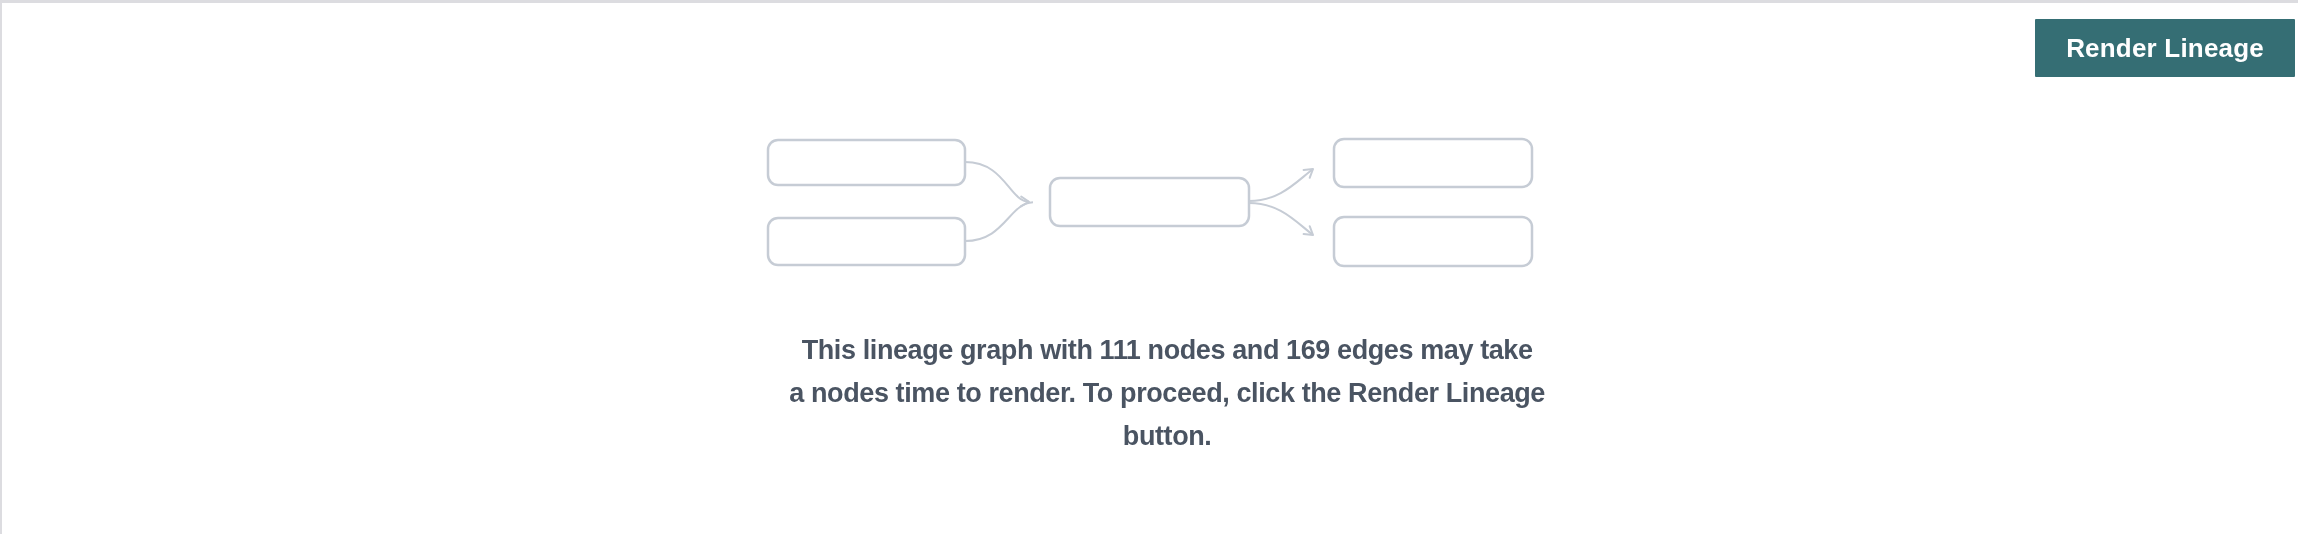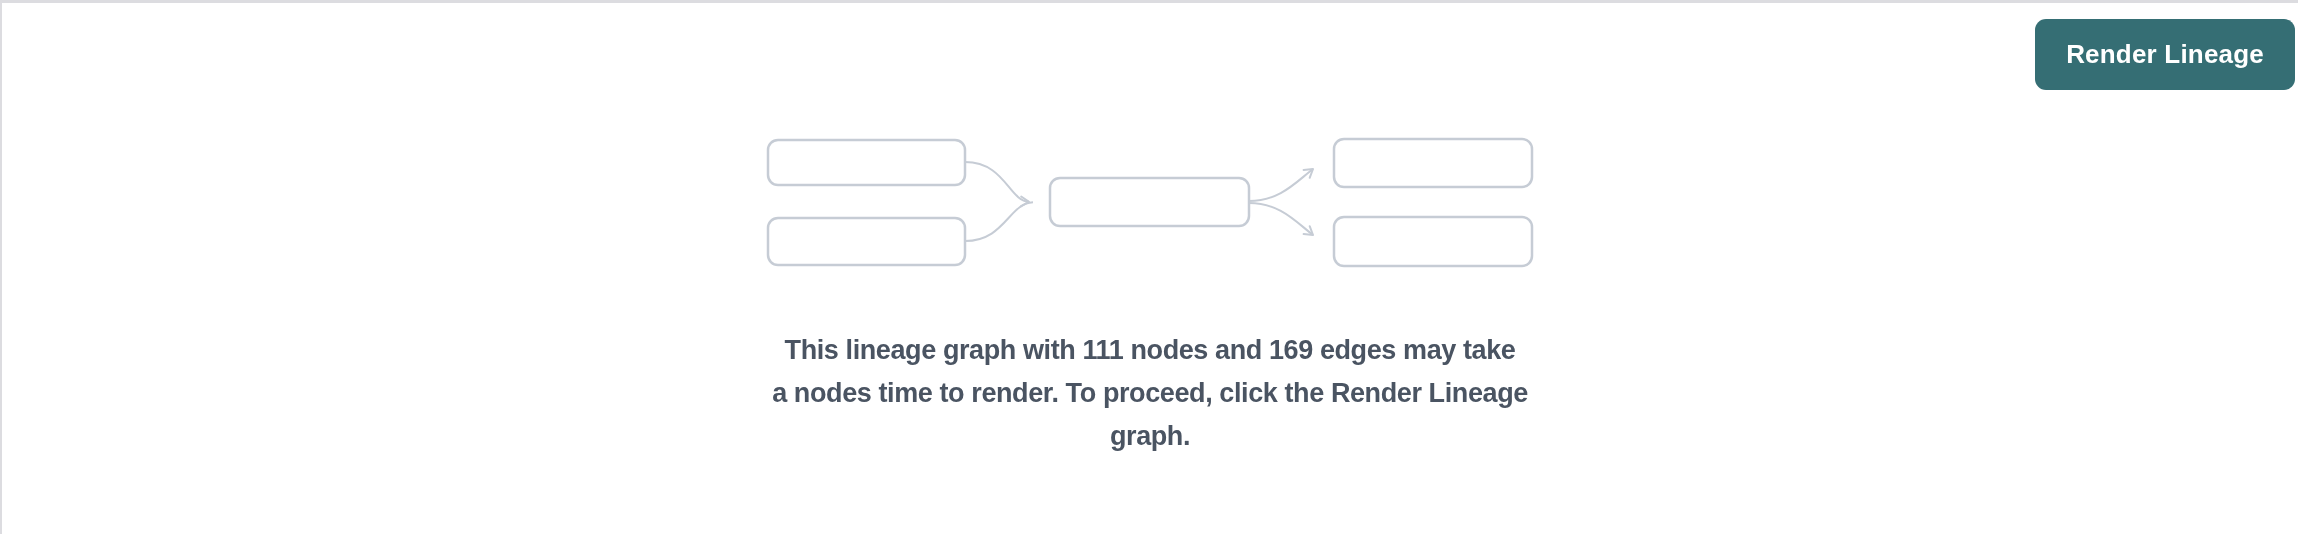--- a/index.html
+++ b/index.html
@@ -13,39 +13,39 @@
   .panel {
     position: absolute;
     top: 0; left: 0; bottom: 0; right: 10px;
     background: #ffffff;
     border-top: 3px solid #dcdce0;
     border-left: 2px solid #dcdce0;
   }
   .render-btn {
     position: absolute;
     top: 16px; right: 3px;
-    height: 71px;
+    height: 58px;
     padding: 0 31px;
     background: #356e74;
     color: #ffffff;
     border: none;
-    border-radius: 11px;
+    border-radius: 1px;
     font-family: inherit;
     font-size: 26px;
     font-weight: 700;
     letter-spacing: 0.2px;
     cursor: pointer;
   }
   .empty-state {
     position: absolute;
     top: 0; left: 50%;
     transform: translateX(-50%);
     display: flex;
     flex-direction: column;
-    align-items: center;
+    align-items: flex-end;
   }
   .diagram {
     display: block;
     margin-top: 126px;
   }
   .message {
     margin-top: 60px;
     text-align: center;
     font-size: 27px;
     font-weight: 700;
@@ -81,17 +81,17 @@
         <path d="M210 33 C250 33 254 72 274 72.8" marker-end="url(#arw)"></path>
         <path d="M210 112 C250 112 254 74 278 73.2"></path>
         <path d="M494 72 C525 72 541 53 558 40" marker-end="url(#arw)"></path>
         <path d="M494 74 C525 74 541 93 558 106" marker-end="url(#arw)"></path>
       </g>
     </svg>
 
     <div class="message">
       <div>This lineage graph with 111 nodes and 169 edges may take</div>
       <div>a nodes time to render. To proceed, click the Render Lineage</div>
-      <div>graph.</div>
+      <div>button.</div>
     </div>
 
   </div>
 </div>
 
 </body></html>

